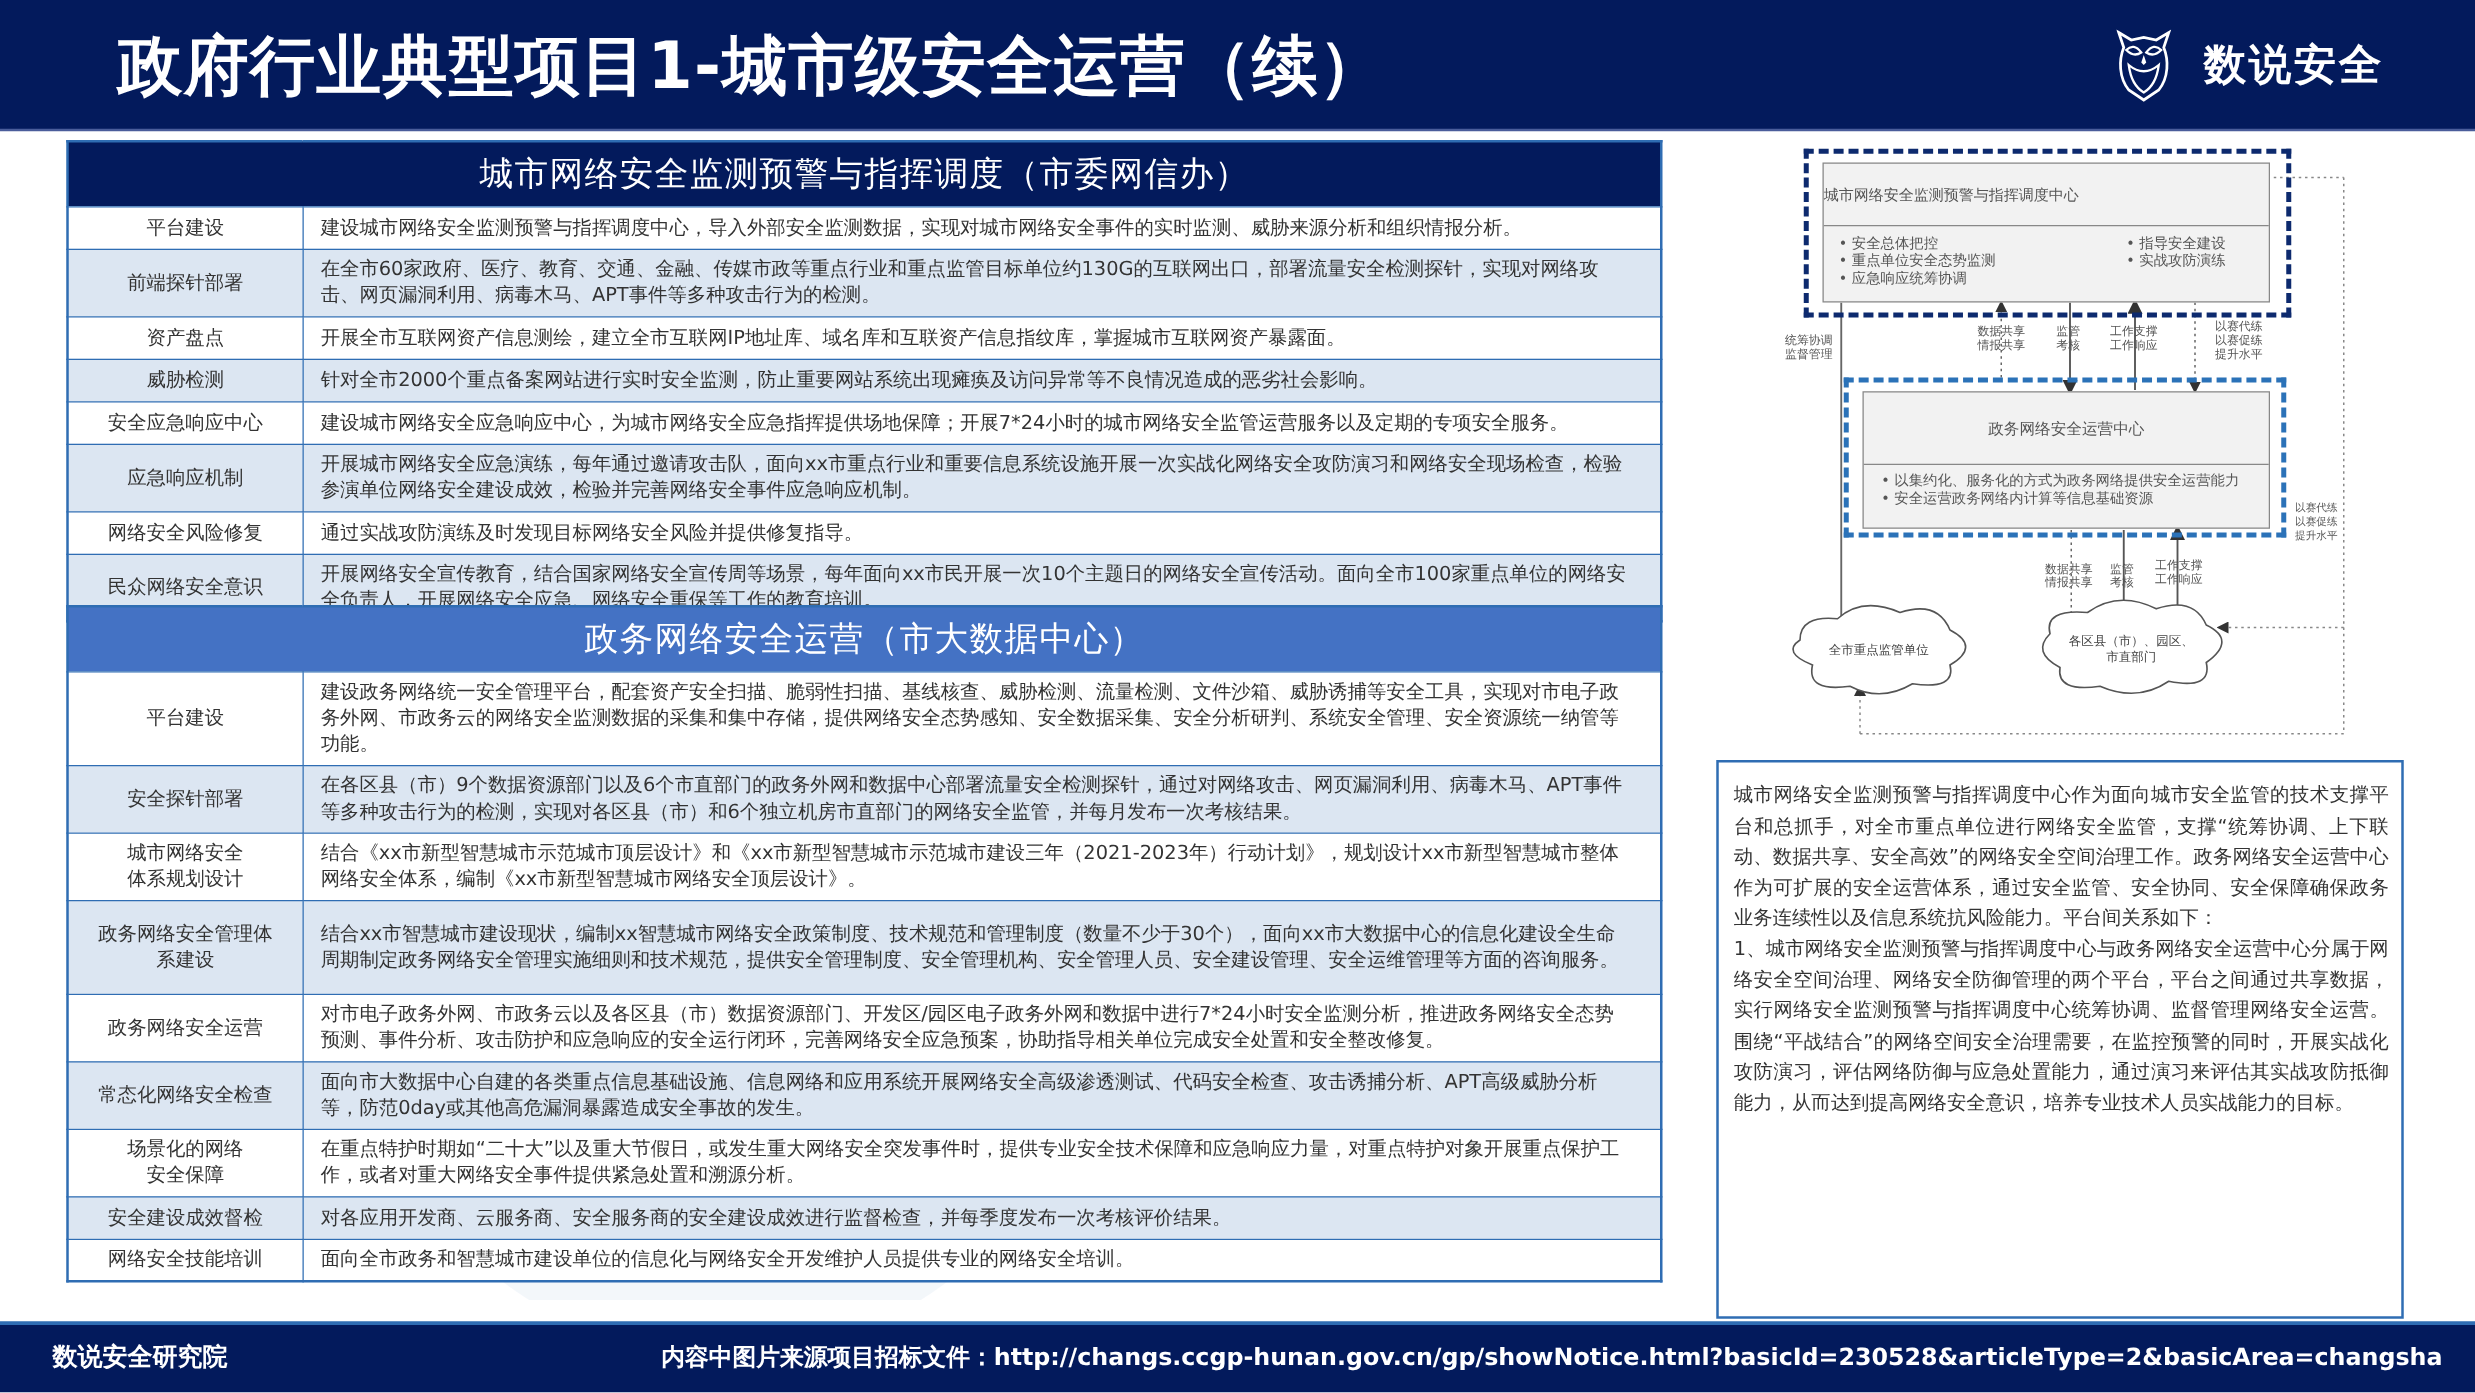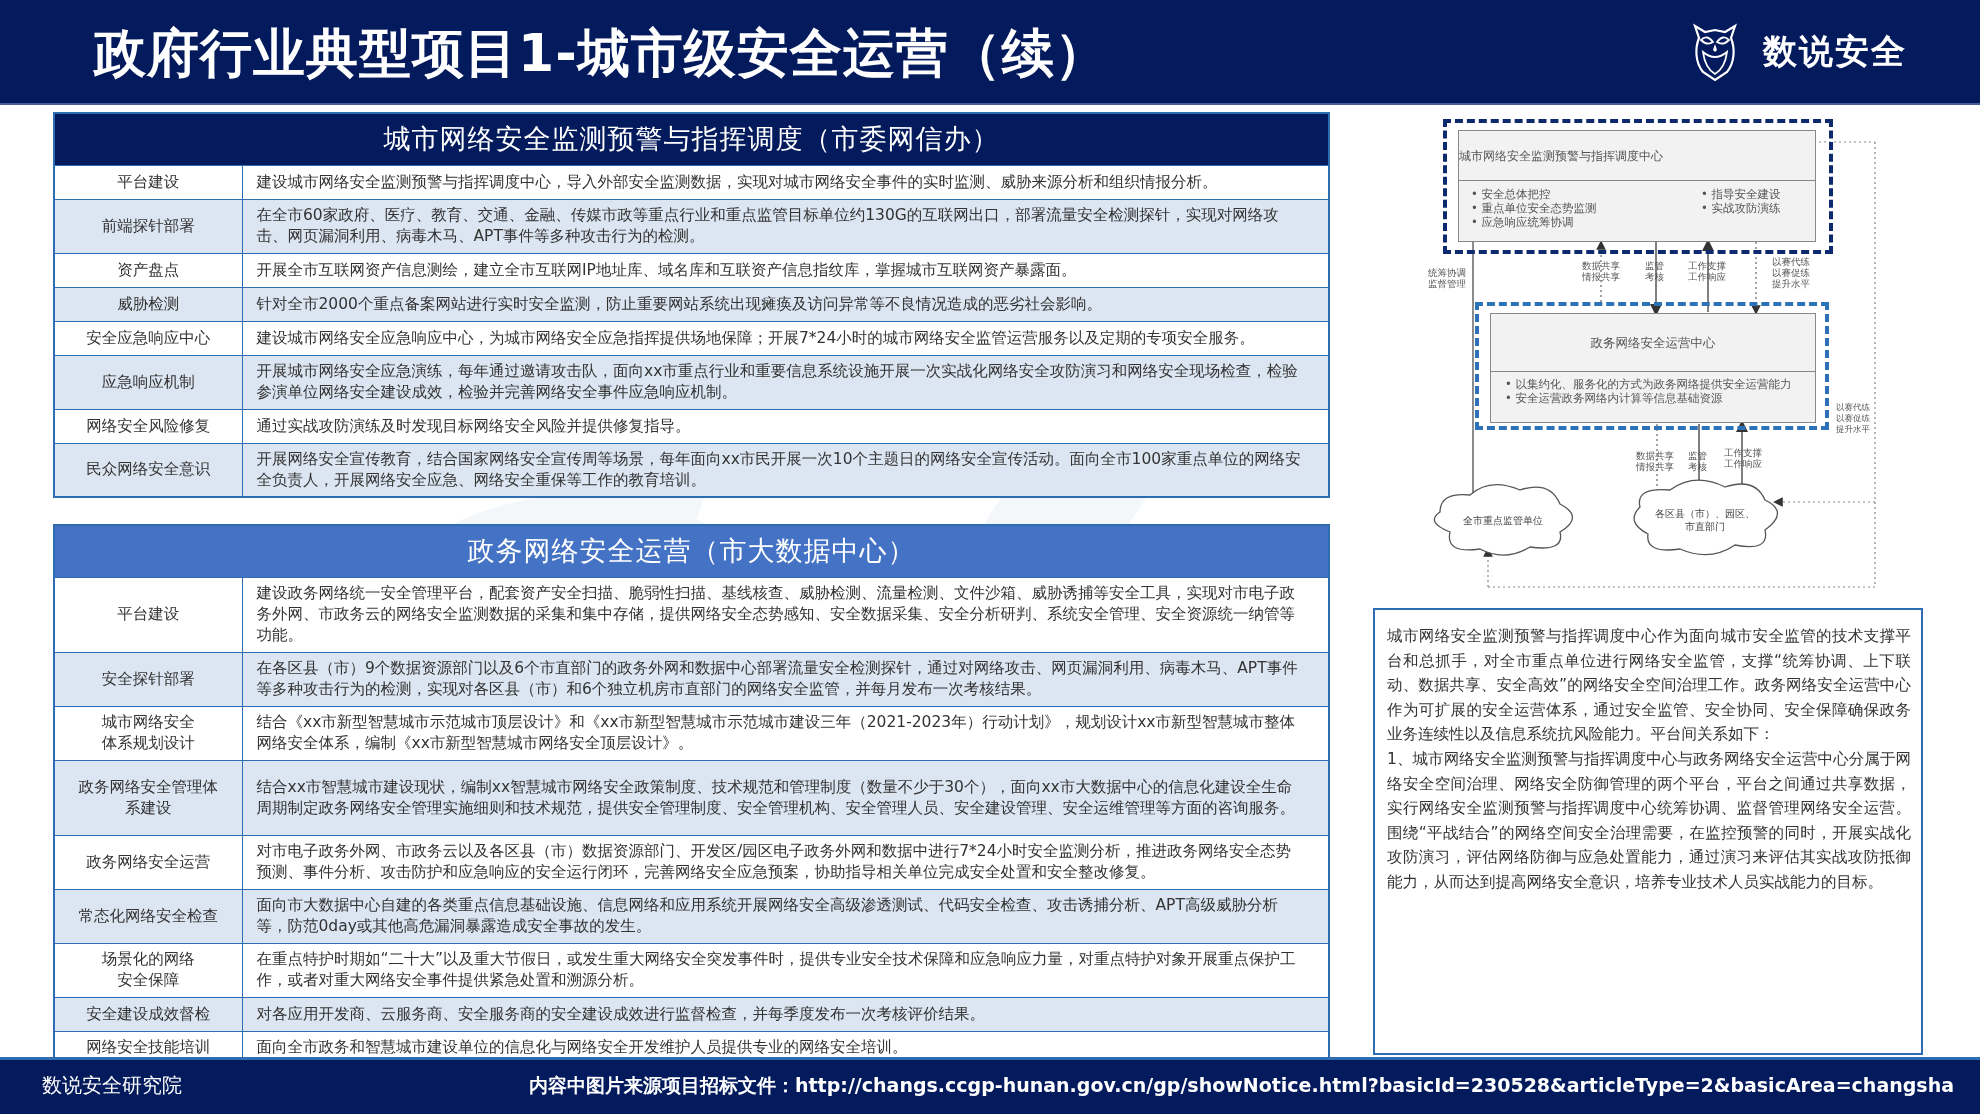--- a/index.html
+++ b/index.html
@@ -18,21 +18,21 @@
   .table td { border: 1.5px solid #2f6db3; }
   .table .sec-title { height: 52px; text-align: center; font-size: 27px; color: #ffffff; font-weight: normal; letter-spacing: 1px; }
   .table1 .sec-title { background: #031a5c; }
   .table2 .sec-title { background: #4472c4; }
   .table .label { width: 188px; text-align: center; padding: 2px 6px; color: #333; line-height: 21px; }
   .table .desc { padding: 4px 24px 4px 14px; color: #333; line-height: 21px; }
   .row-white td { background: #ffffff; margin-top: 20px; }
   .row-blue td { background: #dce6f2; }
 
   .table1 { top: 112px; }
-  .table2 { top: 524px; }
+  .table2 { top: 484px; }
 
   .diagram { position: absolute; left: 1400px; top: 112px; width: 480px; height: 490px; }
   .dbox-outer1 { position: absolute; left: 43px; top: 7px; width: 390px; height: 135px; border: 4px dashed #0d2a6e; }
   .dbox-inner1 { position: absolute; left: 58px; top: 18px; width: 358px; height: 112px; border: 1.5px solid #888; background: #f2f2f2; }
   .dbox-inner1 .dtitle { height: 50px; border-bottom: 1.5px solid #888; font-size: 12px; color: #555; text-align: left; line-height: 50px; }
   .dbox-list { font-size: 11.5px; color: #555; line-height: 14px; padding: 6px 0 0 12px; display: flex; }
   .dbox-list ul { list-style: none; }
   .dbox-list li::before { content: "• "; }
   .dbox-list .col1 { width: 230px; }
 
@@ -42,21 +42,21 @@
   .dbox-inner2 ul { list-style: none; font-size: 11.5px; color: #555; line-height: 14px; padding: 5px 8px 0 14px; }
   .dbox-inner2 li::before { content: "• "; }
 
   .dlabel { position: absolute; font-size: 9.5px; color: #555; line-height: 11px; text-align: center; white-space: nowrap; }
   .cloud { position: absolute; font-size: 10px; color: #444; text-align: center; line-height: 13px; }
 
   .textbox { position: absolute; left: 1373px; top: 608px; width: 550px; height: 447px; border: 2px solid #2f6db3; padding: 14px 10px 10px 12px; font-size: 15.5px; line-height: 24.6px; color: #333; text-align: justify; background: #fff; }
   .textbox p { margin: 0; }
 
   .footer { position: absolute; left: 0; top: 1060px; width: 1980px; height: 54px; background: #031a5c; }
-  .footer-left { position: absolute; left: 42px; top: 12px; font-size: 20px; color: #ffffff; font-weight: normal; }
+  .footer-left { position: absolute; left: 42px; top: 12px; font-size: 20px; color: #ffffff; font-weight: bold; }
   .footer-right { position: absolute; right: 26px; top: 13px; font-size: 19px; color: #ffffff; font-weight: bold; white-space: nowrap; }
   .footer-top-line { position: absolute; left: 0; top: 1057px; width: 1980px; height: 3px; background: #2f6db3; }
 </style>
 </head>
 <body>
 
 <div class="header">
   <div class="header-title">政府行业典型项目1-城市级安全运营（续）</div>
   <div class="logo">
     <svg width="44" height="60" viewBox="0 0 44 60">

